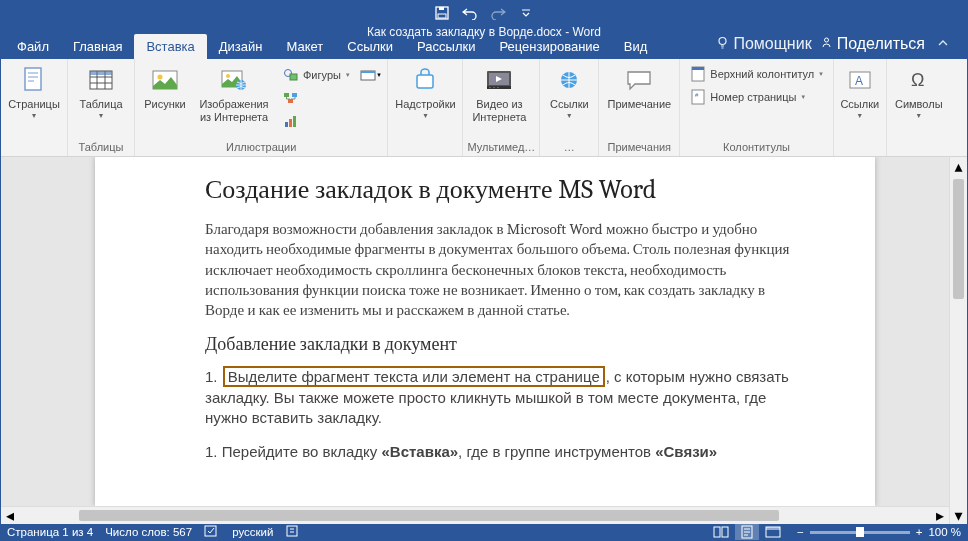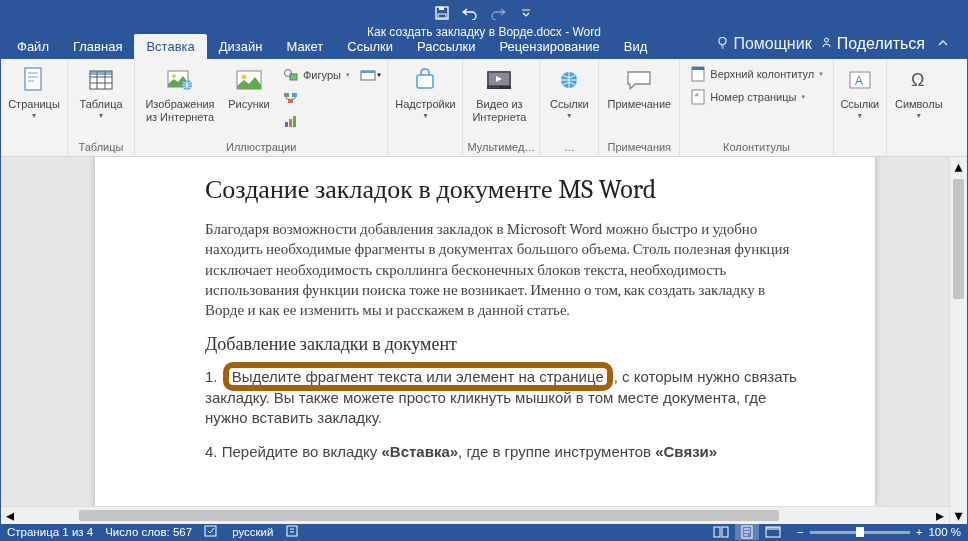--- a/index.html
+++ b/index.html
@@ -43,21 +43,21 @@
 .vscroll .track { flex: 1; position: relative; }
 .vscroll .thumb { position: absolute; left: 3px; right: 3px; top: 4px; height: 120px; background: #c4c4c4; border-radius: 2px; cursor: pointer; }
 .hscroll { height: 18px; background: #f0f0f0; display: flex; border-top: 1px solid #ddd; }
 .hscroll .arrow { width: 18px; display: flex; align-items: center; justify-content: center; cursor: pointer; }
 .hscroll .track { flex: 1; position: relative; }
 .hscroll .thumb { position: absolute; top: 3px; bottom: 3px; left: 60px; width: 700px; background: #c4c4c4; border-radius: 2px; cursor: pointer; }
 .page { width: 780px; background: #fff; box-shadow: 0 0 6px rgba(0,0,0,0.25); padding: 18px 70px 40px 110px; }
 .doc-title { font-family: Cambria, Georgia, serif; font-size: 26px; color: #222; margin-bottom: 14px; }
 .para { font-family: Cambria, Georgia, serif; font-size: 15px; color: #444; line-height: 1.35; margin-bottom: 14px; }
 .subhead { font-family: Cambria, Georgia, serif; font-size: 18px; color: #333; margin-bottom: 12px; }
-.highlight-box { border: 6px solid #a16207; border-radius: 10px; padding: 0 3px; margin: 0 1px; display: inline; }
+.highlight-box { border: 2px solid #a16207; border-radius: 0; padding: 0 3px; margin: 0 1px; display: inline; }
 
 .statusbar { height: 16px; background: #2b579a; color: #fff; display: flex; align-items: center; font-size: 11.5px; padding: 0 6px; gap: 12px; }
 .statusbar .spacer { flex: 1; }
 .viewbtns { display: flex; gap: 2px; }
 .viewbtn { width: 24px; height: 20px; display: flex; align-items: center; justify-content: center; cursor: pointer; }
 .viewbtn.active { background: rgba(255,255,255,0.25); }
 .zoom { display: flex; align-items: center; gap: 6px; }
 .zoom .slider { width: 100px; height: 3px; background: rgba(255,255,255,0.5); position: relative; cursor: pointer; }
 .zoom .slider .knob { position: absolute; width: 8px; height: 10px; background: #fff; top: -4px; left: 46px; }
 </style>
@@ -177,41 +177,41 @@
             </div>
           <div class="lbl">Таблица</div>
             <div class="drop">▾</div>
         </div>
       </div>
       <div class="group-label">Таблицы</div>
     </div>
 
     <div class="group">
       <div class="group-items">
+        <div class="bigbtn" style="width:52px">
+          <div class="icon">
+              <svg width="28" height="24" viewBox="0 0 28 24">
+                <rect x="2" y="3" width="24" height="18" fill="#fff" stroke="#888"></rect>
+                <circle cx="9" cy="9" r="2.5" fill="#f4c542"></circle>
+                <path d="M2 18 L9 12 L14 16 L20 9 L26 17 V21 H2 Z" fill="#5fa84c"></path>
+              </svg>
+            </div>
+          <div class="lbl">Рисунки</div>
+        </div>
         <div class="bigbtn" style="width:82px">
           <div class="icon">
               <svg width="28" height="24" viewBox="0 0 28 24">
                 <rect x="2" y="3" width="20" height="16" fill="#fff" stroke="#888"></rect>
                 <circle cx="8" cy="8" r="2" fill="#f4c542"></circle>
                 <path d="M2 16 L8 11 L12 14 L17 8 L22 15 V19 H2 Z" fill="#5fa84c"></path>
                 <circle cx="21" cy="17" r="5" fill="#4aa0e0"></circle>
                 <path d="M16 17 H26 M21 12 V22 M17 14 Q21 17 25 14 M17 20 Q21 17 25 20" stroke="#fff" stroke-width=".8" fill="none"></path>
               </svg>
             </div>
           <div class="lbl">Изображения из Интернета</div>
-        </div>
-        <div class="bigbtn" style="width:52px">
-          <div class="icon">
-              <svg width="28" height="24" viewBox="0 0 28 24">
-                <rect x="2" y="3" width="24" height="18" fill="#fff" stroke="#888"></rect>
-                <circle cx="9" cy="9" r="2.5" fill="#f4c542"></circle>
-                <path d="M2 18 L9 12 L14 16 L20 9 L26 17 V21 H2 Z" fill="#5fa84c"></path>
-              </svg>
-            </div>
-          <div class="lbl">Рисунки</div>
         </div>
         <div class="col">
           <div class="smallbtn">
             <span class="icon">
                 <svg width="16" height="14" viewBox="0 0 16 14">
                   <circle cx="5" cy="5" r="3.5" fill="none" stroke="#4a76b8"></circle>
                   <rect x="7" y="6" width="7" height="6" fill="#6fbf6f" stroke="#4a8a4a"></rect>
                 </svg>
               </span>
             <span>Фигуры</span>
@@ -380,21 +380,21 @@
     <div style="flex:1;display:flex;flex-direction:column">
       <div class="page-wrap">
         <div class="page">
           <div class="doc-title">Создание закладок в документе MS Word</div>
           <div class="para">Благодаря возможности добавления закладок в Microsoft Word можно быстро и удобно находить необходимые фрагменты в документах большого объема. Столь полезная функция исключает необходимость скроллинга бесконечных блоков текста, необходимость использования функции поиска тоже не возникает. Именно о том, как создать закладку в Ворде и как ее изменить мы и расскажем в данной статье.</div>
           <div class="subhead">Добавление закладки в документ</div>
           <div class="para">
             <span>1. </span><span class="highlight-box">Выделите фрагмент текста или элемент на странице</span><span>, с которым нужно связать закладку. Вы также можете просто кликнуть мышкой в том месте документа, где нужно вставить закладку.</span>
           </div>
           <div class="para">
-            <span>4. Перейдите во вкладку </span><b>«Вставка»</b><span>, где в группе инструментов </span><b>«Связи»</b>
+            <span>1. Перейдите во вкладку </span><b>«Вставка»</b><span>, где в группе инструментов </span><b>«Связи»</b>
           </div>
         </div>
       </div>
       <div class="hscroll">
         <div class="arrow">◂</div>
         <div class="track">
             <div class="thumb"></div>
           </div>
         <div class="arrow">▸</div>
       </div>

